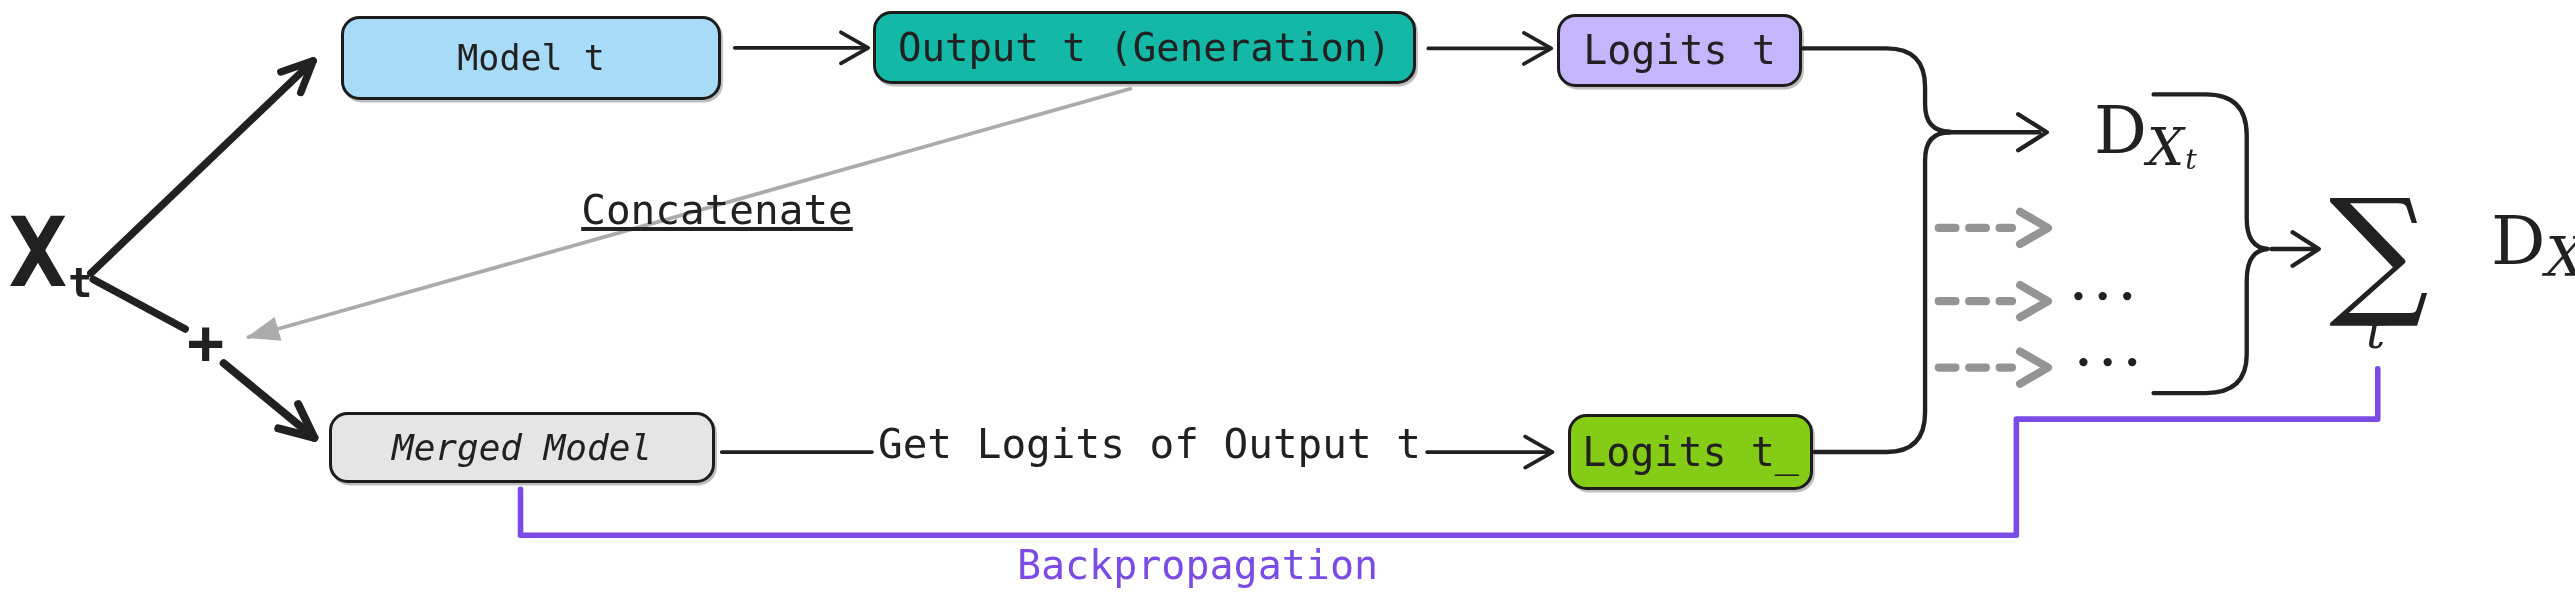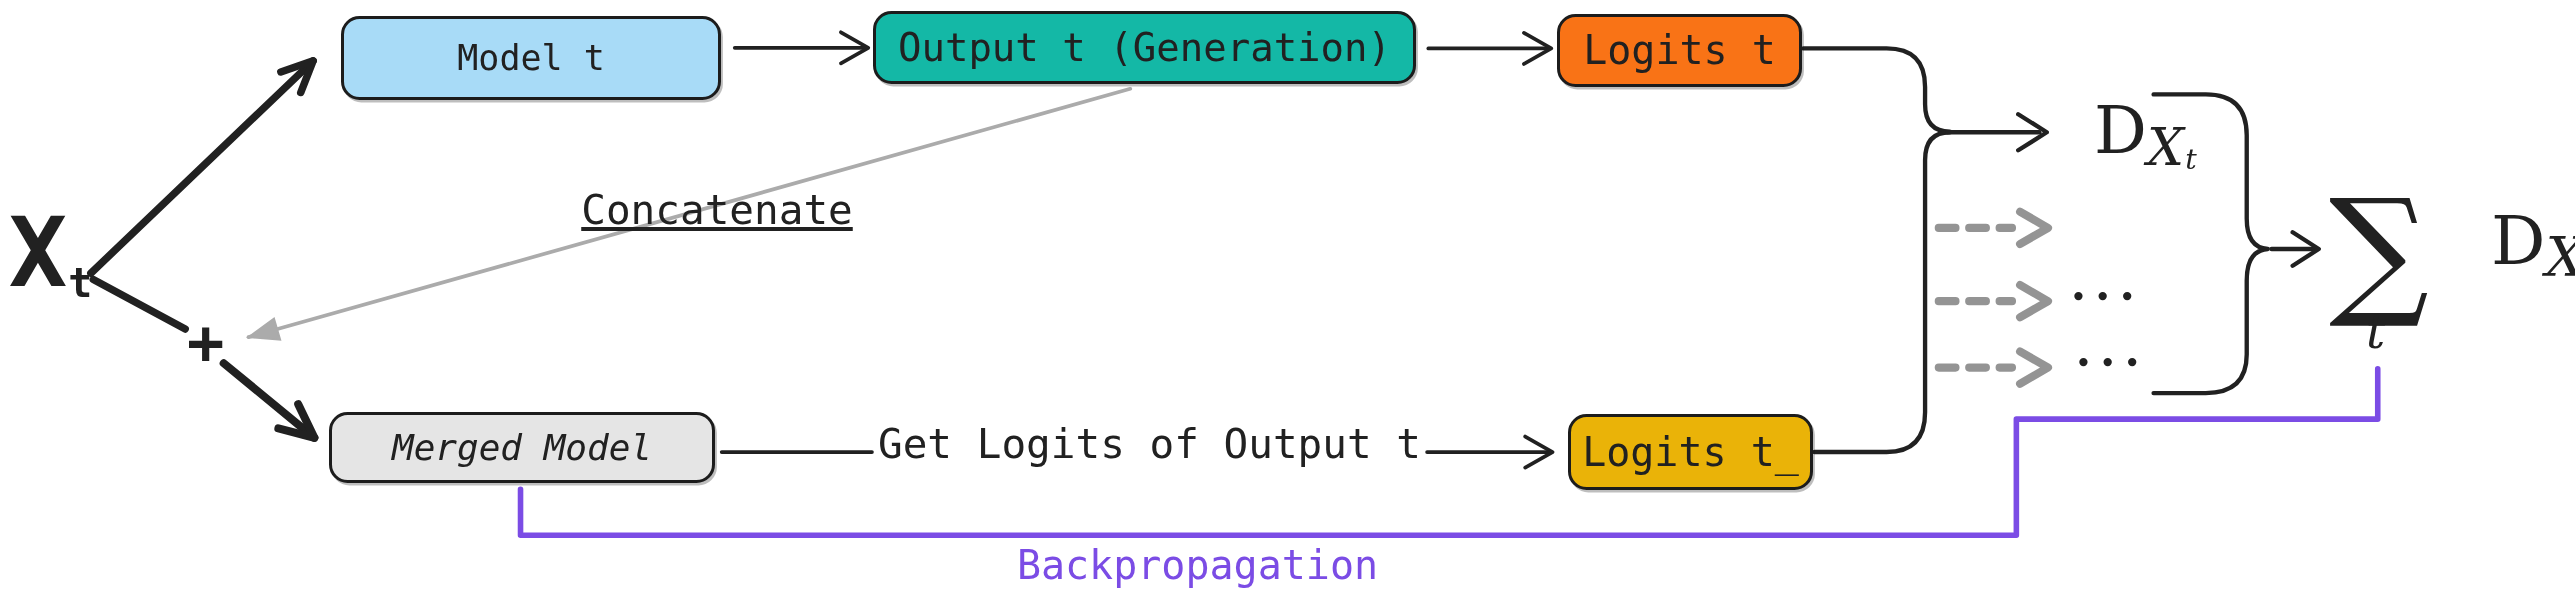--- a/index.html
+++ b/index.html
@@ -120,27 +120,27 @@
 
   <div class="xt"><span class="big">X</span><span class="sub">t</span></div>
   <div class="plus">+</div>
 
   <div class="box box-model-t" style="background: rgb(168, 219, 247);">
     <span>Model t</span>
   </div>
   <div class="box box-output-t" style="background: #14b8a6;">
     <span>Output t (Generation)</span>
   </div>
-  <div class="box box-logits-t" style="background: #f97316;">
+  <div class="box box-logits-t" style="background: #c4b5fd;">
     <span>Logits t</span>
   </div>
   <div class="box box-merged" style="background: #e5e5e5; font-style: italic;">
     <span>Merged Model</span>
   </div>
-  <div class="box box-logits-t2" style="background: #eab308;">
+  <div class="box box-logits-t2" style="background: #84cc16;">
     <span>Logits t_</span>
   </div>
 
   <div class="lbl lbl-concat">Concatenate</div>
   <div class="lbl lbl-getlog">Get Logits of Output t</div>
   <div class="lbl lbl-backprop">Backpropagation</div>
 
   <div class="term t-dxt"><span class="mD">D</span><span class="mX">X</span><span class="msub">t</span></div>
 
 

